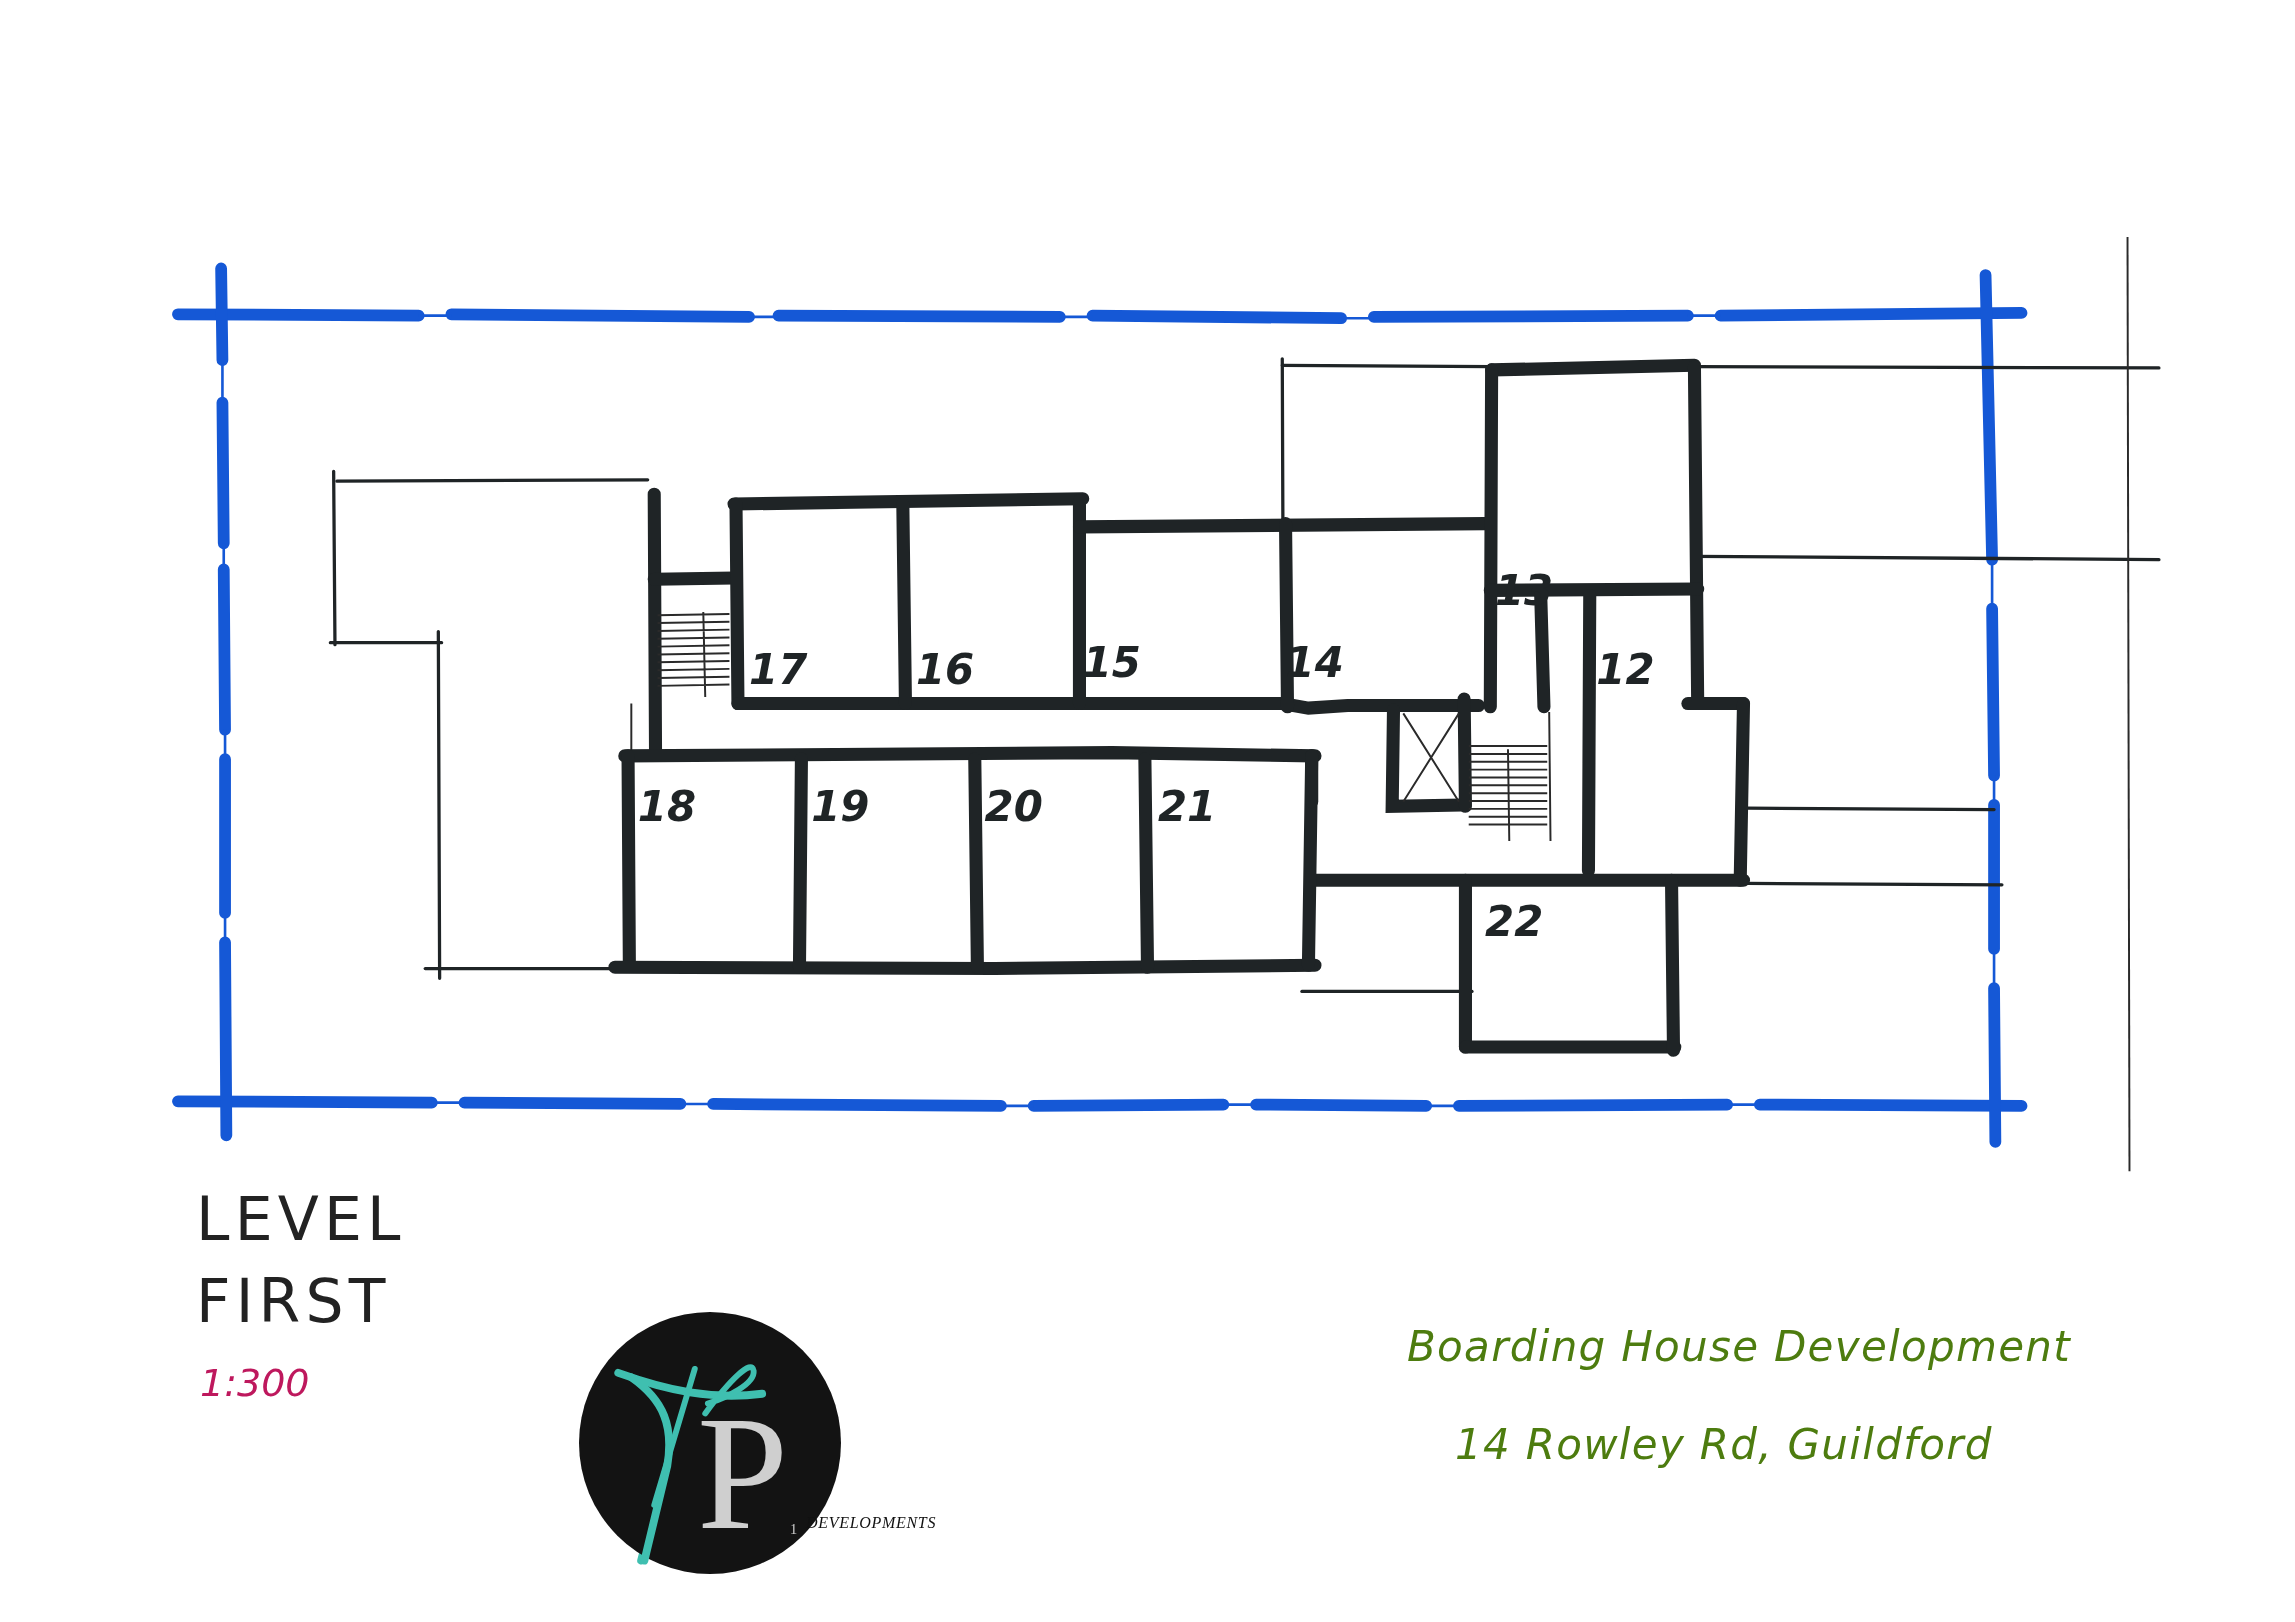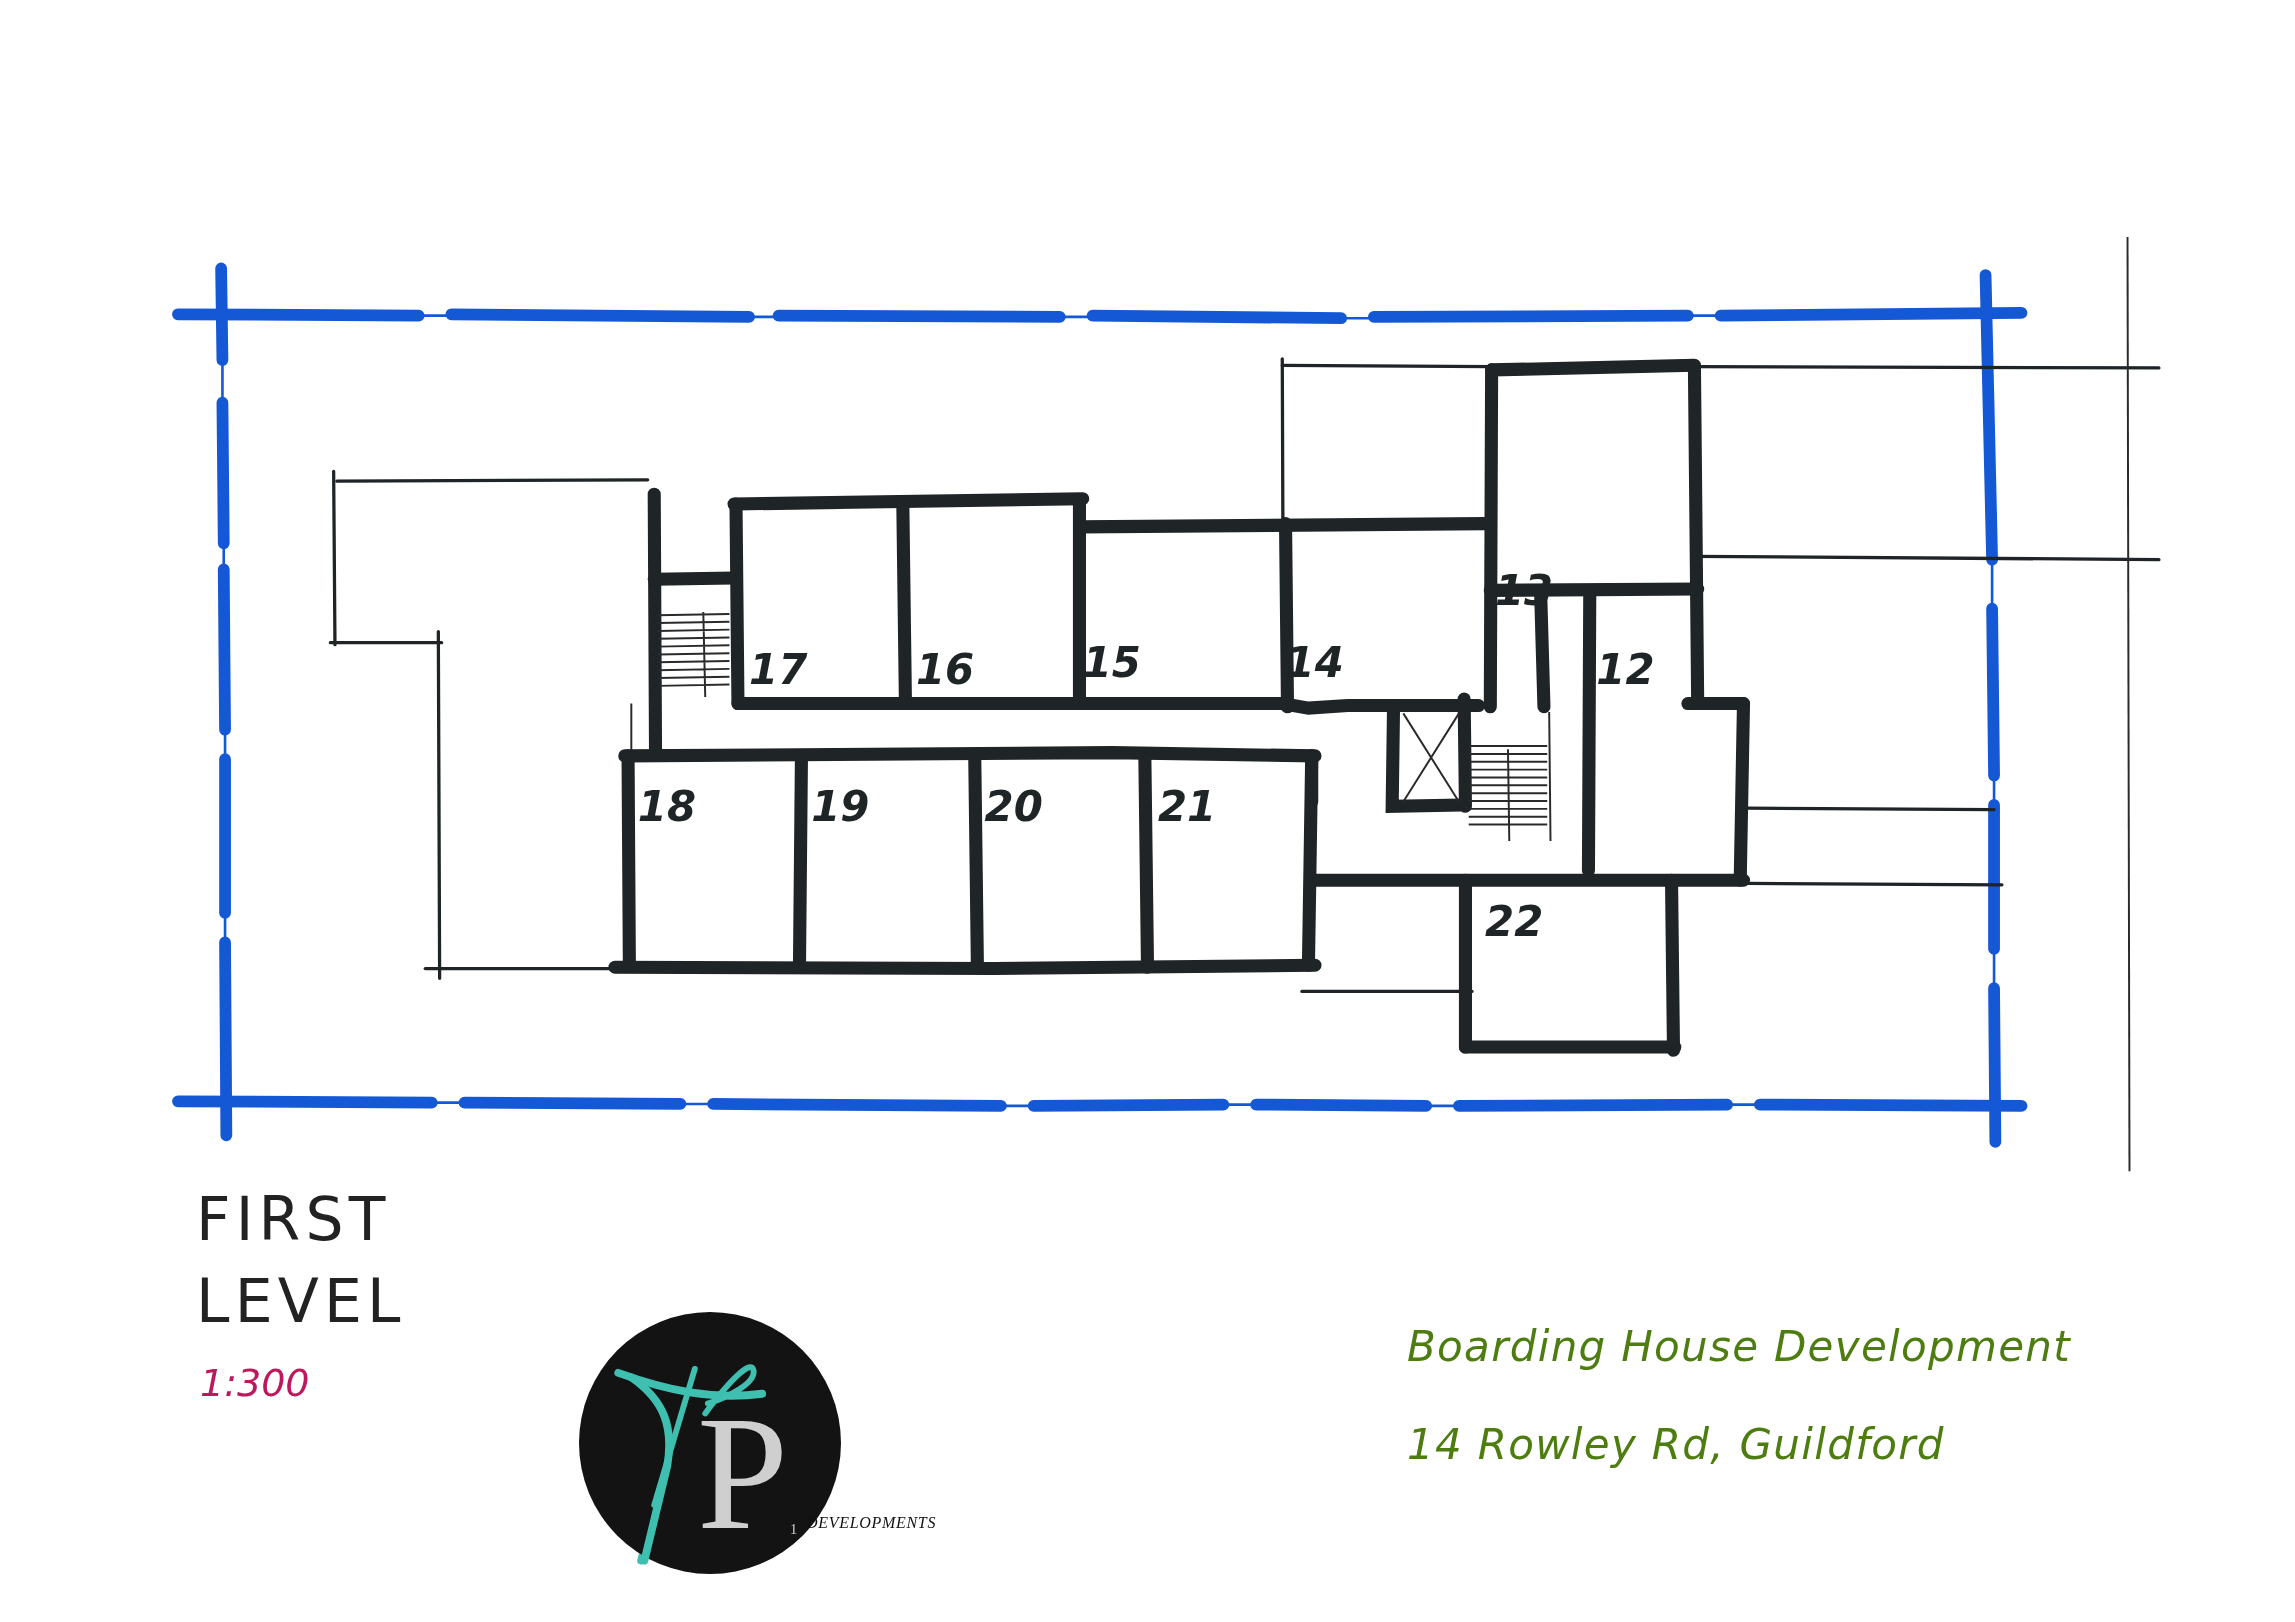--- a/index.html
+++ b/index.html
@@ -12,21 +12,21 @@
   .site-thin { stroke: #1558d6; stroke-width: 4; fill: none; }
   .room-label { font-family: "DejaVu Sans", sans-serif; font-weight: bold; font-size: 64px; fill: #1f2426; font-style: italic; }
   .level-title { position: absolute; left: 196px; top: 1178px; font-family: "DejaVu Sans", sans-serif; color: #222; font-size: 60px; line-height: 82px; letter-spacing: 5.2px; font-weight: normal; }
   .scale { position: absolute; left: 200px; top: 1361px; font-family: "DejaVu Sans", sans-serif; color: #be185d; font-size: 38px; font-style: italic; }
   .logo { position: absolute; left: 579px; top: 1312px; width: 262px; height: 262px; border-radius: 50%; background: #131313; }
   .logo-p { position: absolute; left: 697px; top: 1391px; font-family: "Liberation Serif", serif; font-size: 164px; line-height: 164px; color: #cfcfcf; }
   .logo-sub { position: absolute; left: 811px; top: 1512px; font-family: "Liberation Serif", serif; font-size: 14.4px; color: #cfcfcf; }
   .logo-dev { position: absolute; left: 806px; top: 1514px; font-family: "Liberation Serif", serif; font-size: 16px; color: #111; letter-spacing: 0.7px; font-style: italic; }
   .project { position: absolute; left: 1407px; font-family: "DejaVu Sans", sans-serif; color: #4d7c0f; font-size: 42px; font-style: italic; letter-spacing: 1.3px; }
   .project.line1 { top: 1322px; }
-  .project.line2 { top: 1420px; }
+  .project.line2 { top: 1420px; margin-left: 48px; }
 </style>
 </head>
 <body>
 
 <svg id="plan" viewBox="0 0 3508 2480" xmlns="http://www.w3.org/2000/svg">
 
   <g>
 
     <path class="site" d="M272 480 L640 482 M690 480 L1145 484 M1190 482 L1620 484 M1670 482 L2050 486 M2100 484 L2580 482 M2630 482 L3090 478"></path>
     <path class="site-thin" d="M640 482 L690 482 M1145 484 L1190 484 M1620 484 L1670 484 M2050 486 L2100 486 M2580 482 L2630 482"></path>
@@ -125,22 +125,22 @@
   </g>
 
   <g>
     <path d="M940 2095 C 1010 2120, 1080 2135, 1160 2130 M960 2100 C 1010 2130, 1030 2160, 1020 2230 L 980 2385" stroke="#3fbfb0" stroke-width="12" fill="none" stroke-linecap="round"></path>
     <path d="M1060 2090 L 995 2310" stroke="#3fbfb0" stroke-width="10" fill="none" stroke-linecap="round"></path>
     <path d="M1075 2170 C 1110 2120, 1150 2070, 1150 2090 C 1150 2110, 1110 2130, 1080 2140" stroke="#3fbfb0" stroke-width="10" fill="none" stroke-linecap="round"></path>
   </g>
 </svg>
 
 <div class="level-title">
+  <div>LEVEL</div>
   <div>FIRST</div>
-  <div>LEVEL</div>
 </div>
 <div class="scale">1:300</div>
 
 <div class="logo"></div>
 <svg style="position:absolute;left:0;top:0;width:2295px;height:1623px;pointer-events:none" viewBox="0 0 3508 2480">
   <path d="M945 2098 C 1020 2125, 1090 2140, 1165 2130" stroke="#3fbfb0" stroke-width="12" fill="none" stroke-linecap="round"></path>
   <path d="M965 2105 C 1015 2140, 1030 2180, 1020 2240 L 985 2385" stroke="#3fbfb0" stroke-width="12" fill="none" stroke-linecap="round"></path>
   <path d="M1062 2092 L 1000 2300" stroke="#3fbfb0" stroke-width="9" fill="none" stroke-linecap="round"></path>
   <path d="M1078 2160 C 1115 2110, 1150 2075, 1152 2095 C 1154 2115, 1112 2135, 1082 2145" stroke="#3fbfb0" stroke-width="9" fill="none" stroke-linecap="round"></path>
 </svg>

